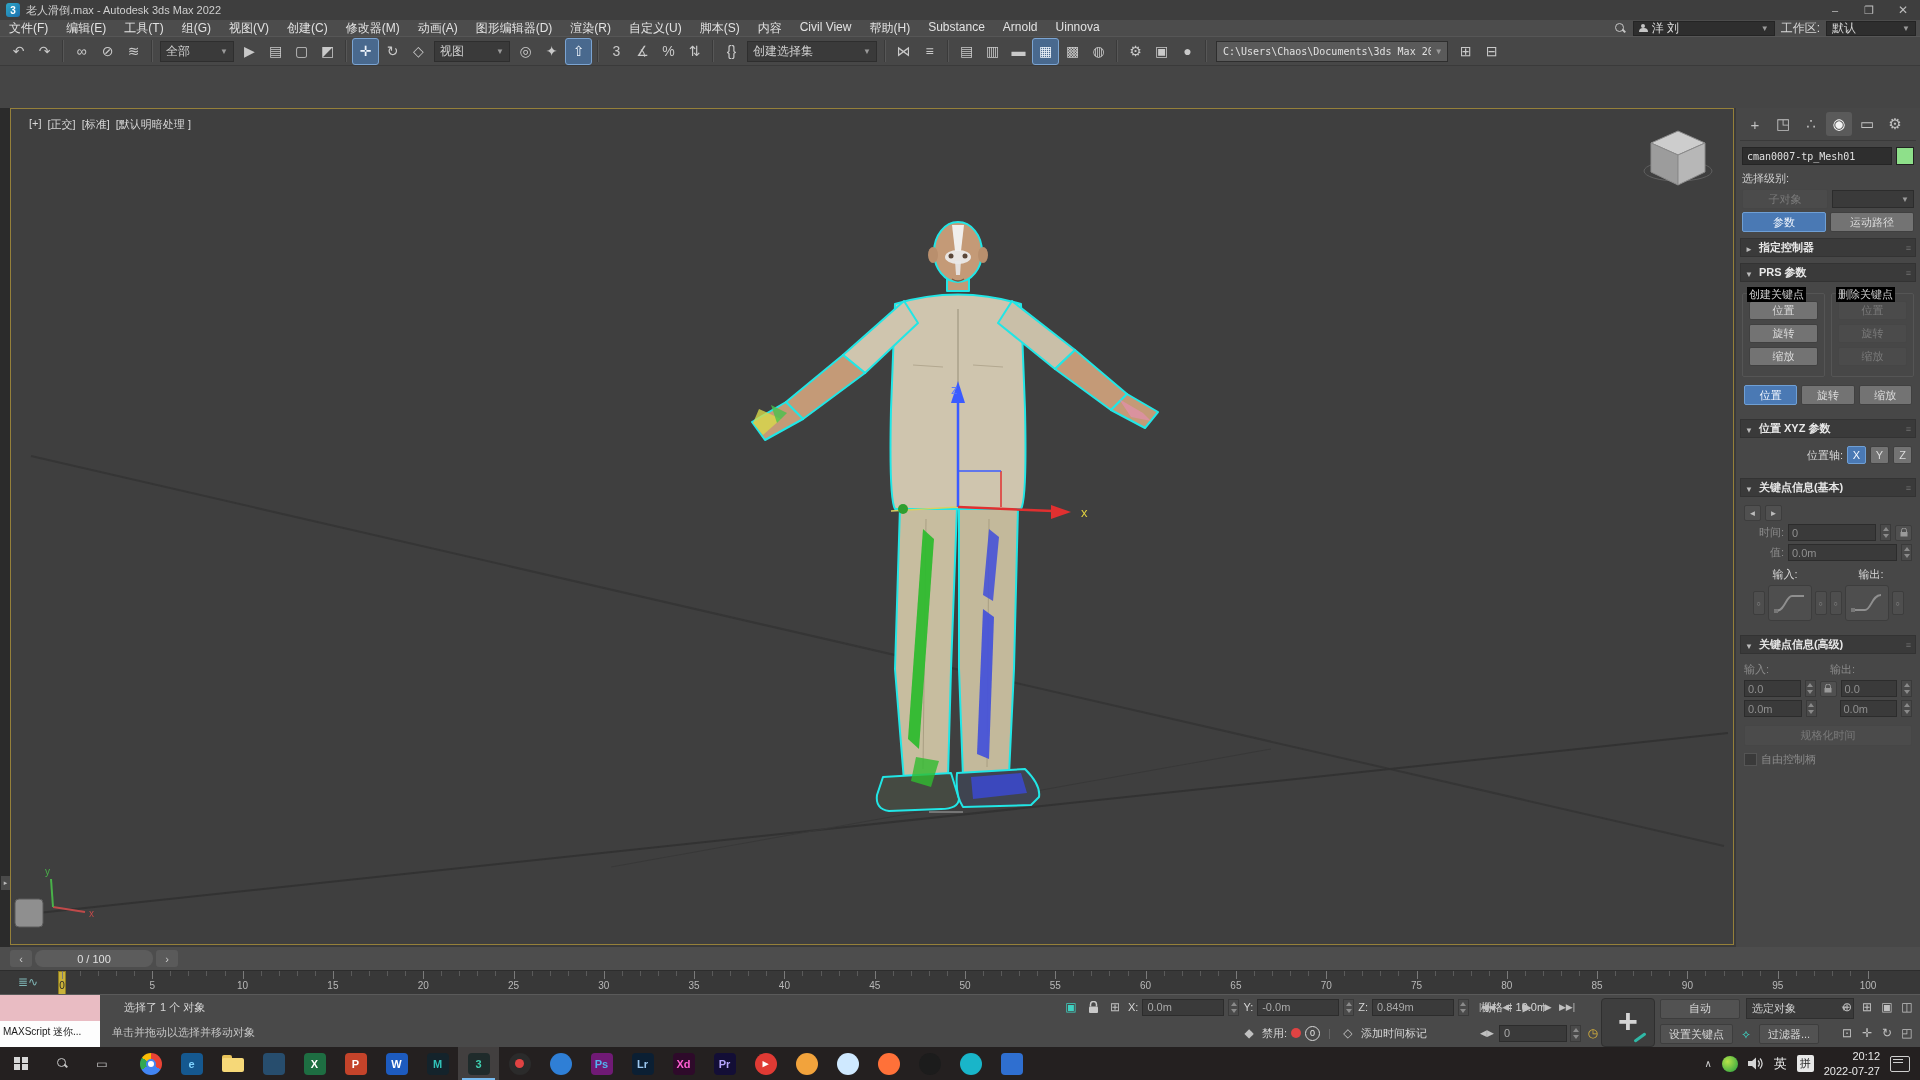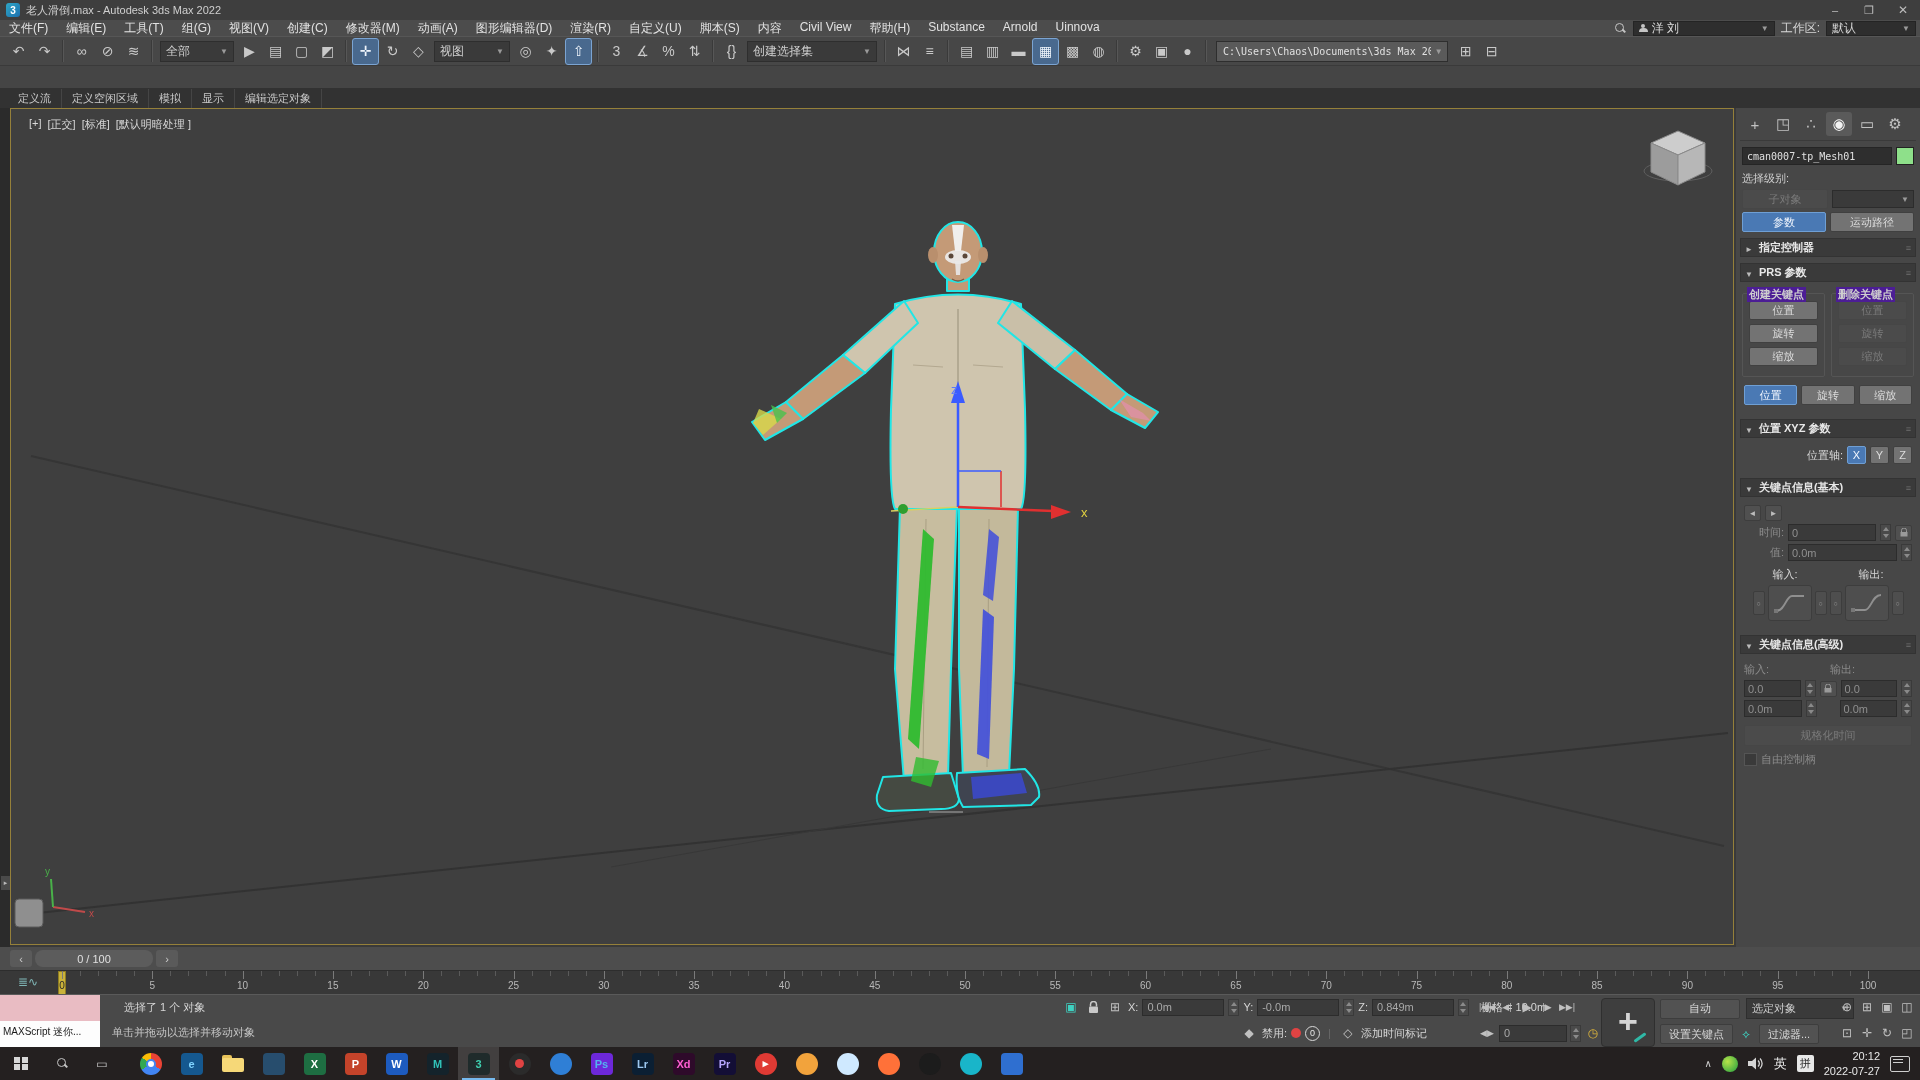--- a/index.html
+++ b/index.html
@@ -75,21 +75,21 @@
   .btn.blue{background:#4a79b4;border-color:#6f9fd4;color:#f4f8ff;}
   .btn.disabled{color:#7a7a7a;border-color:#464646;background:#4b4b4b;}
   .dropfield{background:#3a3a3a;border:1px solid #2c2c2c;height:16px;display:flex;align-items:center;justify-content:flex-end;padding:0 4px;color:#9a9a9a;}
   .rollout{margin-top:6px;}
   .rhead{background:#3a3a3a;border:1px solid #333;height:17px;display:flex;align-items:center;gap:6px;padding:0 4px;color:#e8e8e8;font-weight:bold;}
   .rhead .grip{margin-left:auto;color:#6f6f6f;font-weight:normal;font-size:9px;}
   .arr-open::before{content:"▼";font-size:8px;color:#bbb;}
   .arr-closed::before{content:"►";font-size:8px;color:#bbb;}
   .rbody{padding:5px 2px;}
   .groupbox{border:1px solid #555;border-radius:2px;flex:1;padding:3px 4px 6px;position:relative;margin-top:6px;}
-  .grouplegend{position:absolute;top:-7px;left:4px;background:#4c1d95;padding:0 2px;color:#cfcfcf;font-weight:bold;}
+  .grouplegend{position:absolute;top:-7px;left:4px;background:#000000;padding:0 2px;color:#cfcfcf;font-weight:normal;}
   .stackbtn{height:17px;margin:4px 2px;display:flex;align-items:center;justify-content:center;}
   .axisbtn{width:17px;height:16px;padding:0;}
   .spinfield{background:#3a3a3a;border:1px solid #2c2c2c;height:15px;flex:1;display:flex;align-items:center;padding:0 3px;color:#8f8f8f;position:relative;}
   .spin{width:9px;height:15px;position:relative;background:#4a4a4a;border:1px solid #3a3a3a;}
   .spin::before{content:"";position:absolute;left:1.5px;top:2px;border-left:3px solid transparent;border-right:3px solid transparent;border-bottom:4px solid #8a8a8a;}
   .spin::after{content:"";position:absolute;left:1.5px;bottom:2px;border-left:3px solid transparent;border-right:3px solid transparent;border-top:4px solid #8a8a8a;}
   .minibtn{width:15px;height:14px;background:#505050;border:1px solid #3d3d3d;border-radius:2px;color:#bdbdbd;font-size:8px;
            display:flex;align-items:center;justify-content:center;}
   .curvebtn{width:42px;height:34px;background:#4e4e4e;border:1px solid #3d3d3d;border-radius:3px;display:flex;align-items:center;justify-content:center;}
   .tinyside{width:10px;height:22px;background:#4e4e4e;border:1px solid #3d3d3d;border-radius:2px;color:#9a9a9a;font-size:7px;
@@ -256,27 +256,20 @@
       <div class="tbtn">●</div>
       <div class="tsep"></div>
       <div class="tpath" style="width: 218px;">
         <span style="overflow: hidden; white-space: nowrap;">C:\Users\Chaos\Documents\3ds Max 2022</span>
         <span class="ddarrow">▼</span>
       </div>
       <div class="tbtn">⊞</div>
       <div class="tbtn">⊟</div>
     </div>
 
-  <div class="row ribsub" id="ribbon-subtabs">
-      <div class="ribsubitem">定义流</div>
-      <div class="ribsubitem">定义空闲区域</div>
-      <div class="ribsubitem">模拟</div>
-      <div class="ribsubitem">显示</div>
-      <div class="ribsubitem">编辑选定对象</div>
-    </div>
 
   <div class="row main">
     <div class="vpleft">
       <div class="vpflyout">▸</div>
     </div>
 
     <div class="viewport">
       <div class="vplabel" id="vp-labels">
           <span>[+]</span>
           <span>[正交]</span>
@@ -842,21 +835,21 @@
         </div>
         <div class="tb-app">
           <span class="ic round" style="background: rgb(43, 43, 43); color: rgb(224, 67, 67);">
             <span style="width: 9px; height: 9px; border-radius: 50%; background: rgb(224, 67, 67);"></span>
           </span>
         </div>
         <div class="tb-app">
           <span class="ic round" style="background: rgb(47, 127, 214); color: rgb(255, 255, 255);"></span>
         </div>
         <div class="tb-app">
-          <span class="ic" style="background: #6d28d9; color: rgb(83, 178, 240);">Ps</span>
+          <span class="ic" style="background: #701a75; color: rgb(83, 178, 240);">Ps</span>
         </div>
         <div class="tb-app">
           <span class="ic" style="background: rgb(11, 31, 51); color: rgb(156, 200, 240);">Lr</span>
         </div>
         <div class="tb-app">
           <span class="ic" style="background: rgb(46, 10, 42); color: rgb(255, 95, 210);">Xd</span>
         </div>
         <div class="tb-app">
           <span class="ic" style="background: rgb(19, 14, 54); color: rgb(183, 166, 255);">Pr</span>
         </div>

